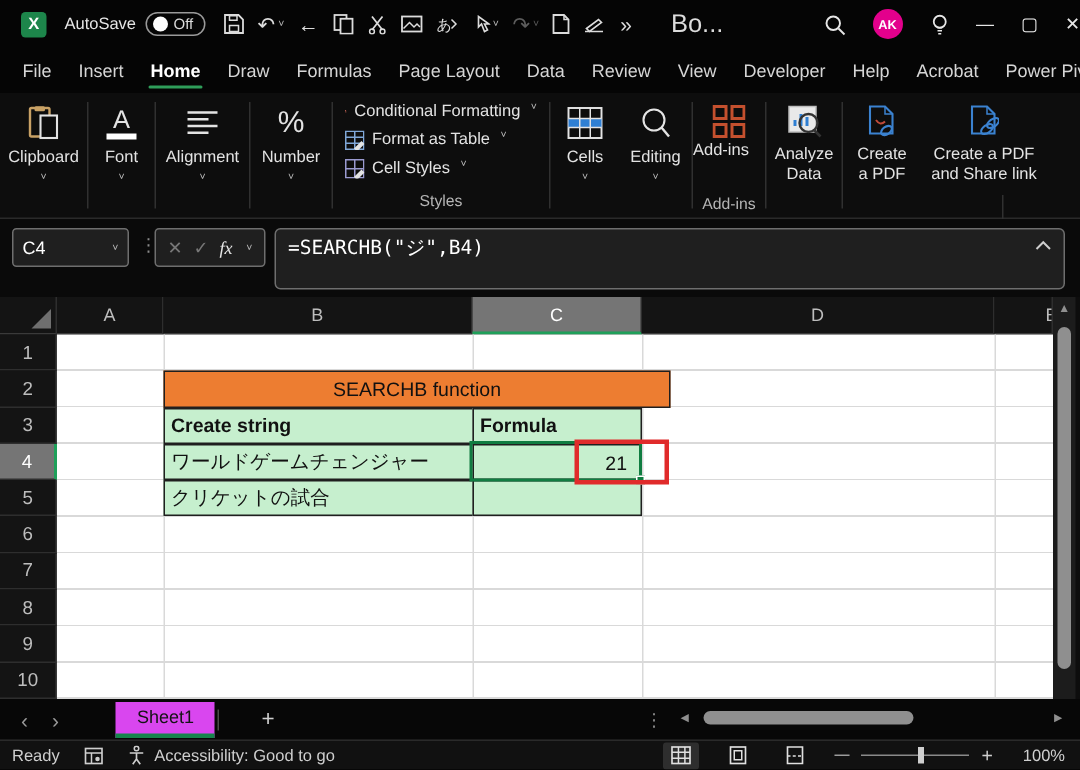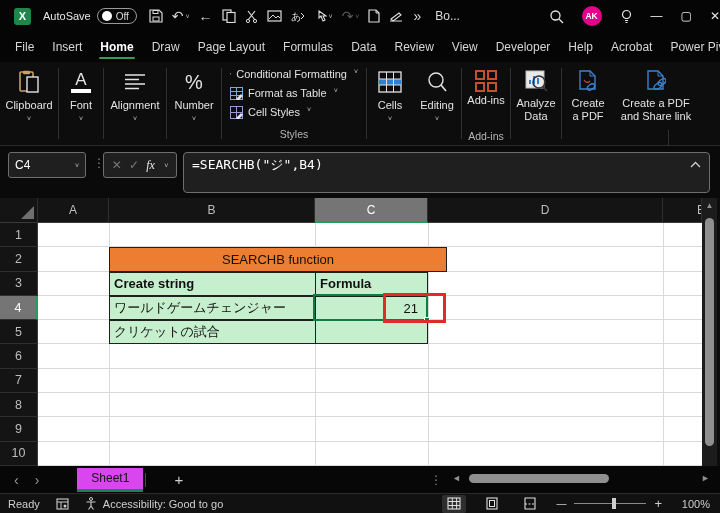--- a/index.html
+++ b/index.html
@@ -16,21 +16,21 @@
   .autosave { display:flex; align-items:center; gap:6px; margin-left:12px; font-size:11px; }
   .toggle { width:40px; height:16px; border:1px solid #9a9a9a; border-radius:9px;
             display:flex; align-items:center; gap:4px; padding:0 4px; }
   .knob { width:10px; height:10px; border-radius:50%; background:#fff; }
   .toggle-state { font-size:10px; color:#dcdcdc; }
   .qat { display:flex; align-items:center; gap:9px; margin-left:12px; }
   .qat-btn { display:flex; align-items:center; color:#dcdcdc; font-size:14px; line-height:1; }
   .qat-btn svg { display:block; }
   .chev { font-size:7px; color:#bdbdbd; margin-left:2px; }
   .dim { color:#5d5d5d; }
-  .doc-name { font-size:12px; color:#dcdcdc; margin-left:14px; }
+  .doc-name { font-size:17px; color:#dcdcdc; margin-left:26px; }
   .tb-right { margin-left:auto; display:flex; align-items:center; gap:18px; }
   .avatar { width:20px; height:20px; border-radius:50%; background:#e3008c; color:#fff;
             font-size:8.5px; font-weight:bold; display:flex; align-items:center; justify-content:center; }
   .winbtn { font-size:12px; color:#e6e6e6; }
 
   
   .tabsrow { position:absolute; left:0; top:32px; width:720px; height:30px; background:#050505;
              display:flex; align-items:center; color:#d6d6d6; font-size:12px;text-align:center; }
   .rtab { padding:6px 9px 7px; cursor:default; white-space:nowrap; }
   .rtab.active { color:#fff; font-weight:bold; position:relative; }
@@ -42,21 +42,21 @@
             border-bottom:1px solid #2a2a2a; display:flex; color:#e3e3e3; }
   .rsep { width:1px; background:#303030; margin:6px 0; }
   .rgroup-sm { display:flex; flex-direction:column; align-items:center; justify-content:flex-start;
                padding-top:7px; font-size:11px; }
   .rgroup-sm .glabel { margin-top:4px; }
   .rgroup-sm .chev { margin-top:4px; margin-left:0; }
   .big-ic { height:26px; display:flex; align-items:center; justify-content:center; }
   .styles-grp { display:flex; flex-direction:column; padding:6px 8px 0; width:144px; }
   .styles-row { display:flex; gap:5px; font-size:11px; height:19px; white-space:nowrap; }
   .styles-cap { text-align:center; font-size:10.5px; color:#b5b5b5; margin-top:3px; }
-  .grp-col { display:flex; flex-direction:column; align-items:center; padding-top:6px; font-size:11px; }
+  .grp-col { display:flex; flex-direction:column; padding-top:6px; font-size:11px; }
   .grp-caption { font-size:10.5px; color:#b5b5b5; margin-top:auto; margin-bottom:3px; text-align:center; }
   .two-line { text-align:center; line-height:1.15; margin-top:3px; }
 
   
   .fbar { position:absolute; left:0; top:146px; width:720px; height:52px; background:#0a0a0a; }
   .namebox { position:absolute; left:8px; top:6px; width:78px; height:26px; background:#1f1f1f;
              border:1px solid #6e6e6e; border-radius:3px; color:#fff; font-size:12px;
              display:flex; align-items:center; padding:0 6px; }
   .namebox .chev { margin-left:auto; }
   .fdots { position:absolute; left:93px; top:10px; color:#8a8a8a; font-size:12px; }
@@ -231,22 +231,22 @@
       <span class="winbtn">▢</span>
       <span class="winbtn">✕</span>
     </div>
   </div>
 
   <div class="tabsrow">
     <span class="rtab" style="margin-left:6px">File</span>
     <span class="rtab">Insert</span>
     <span class="rtab active">Home</span>
     <span class="rtab">Draw</span>
+    <span class="rtab">Formulas</span>
     <span class="rtab">Page Layout</span>
-    <span class="rtab">Formulas</span>
     <span class="rtab">Data</span>
     <span class="rtab">Review</span>
     <span class="rtab">View</span>
     <span class="rtab">Developer</span>
     <span class="rtab">Help</span>
     <span class="rtab">Acrobat</span>
     <span class="rtab">Power Pivot</span>
 
   </div>
 

